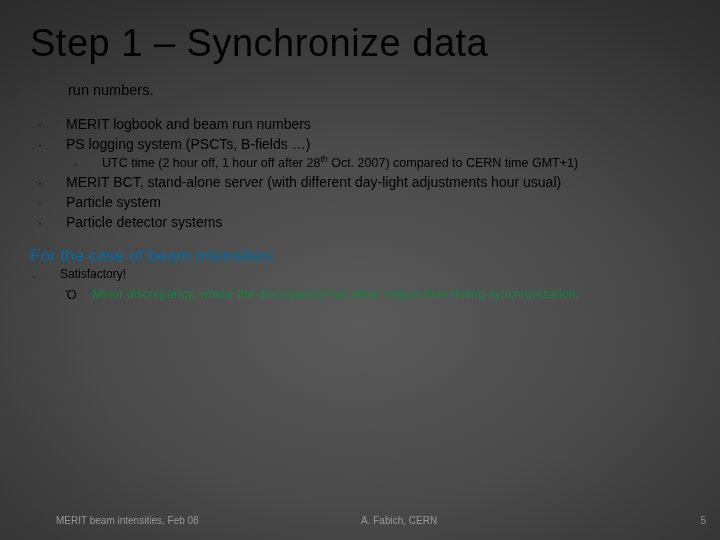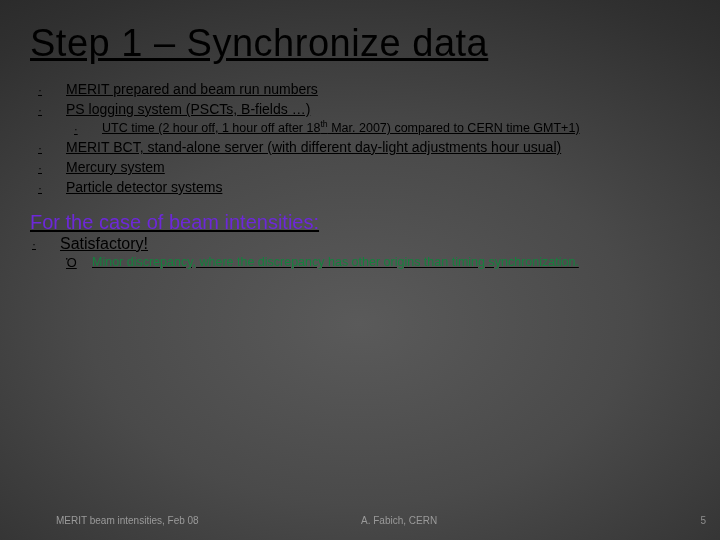--- a/index.html
+++ b/index.html
@@ -8,21 +8,20 @@
     font-family: Arial, Helvetica, sans-serif;
     background: radial-gradient(ellipse 900px 600px at 50% 60%, #5a5a5a 0%, #4a4a4a 30%, #303030 60%, #151515 100%);
     color: #000;
     position: relative;
   }
   .slide {
     width: 720px;
     height: 540px;
     position: relative;
     padding: 22px 30px 0 30px;
-    text-decoration: underline;
   }
   .title {
     font-size: 38px;
     font-weight: 400;
     color: #000;
     margin-bottom: 16px;
     letter-spacing: 0.5px;
   }
   .body-text {
     font-size: 14.5px;
@@ -68,32 +67,32 @@
     padding-left: 2px;
   }
   .sub-text {
     font-size: 12.5px;
     color: #000;
     line-height: 1.25;
     flex: 1;
     padding-right: 25px;
   }
   .section2 { margin-top: 14px; }
-  .para3 { font-size: 20px; color: #6d28d9; }
+  .para3 { font-size: 17px; color: #0369a1; }
   .sat-row {
     display: flex;
     align-items: flex-start;
     margin-top: 1px;
   }
   .sat-dash {
     width: 30px; flex-shrink: 0;
     font-size: 12px; line-height: 18px;
     padding-left: 2px;
   }
-  .sat-text { font-size: 16px; color: #000; }
+  .sat-text { font-size: 12px; color: #000; }
   .arrow-row {
     display: flex;
     align-items: flex-start;
     margin-left: 36px;
     margin-top: 2px;
   }
   .arrow-mark {
     width: 26px; flex-shrink: 0;
     font-size: 13px; line-height: 16px;
     color: #000;
@@ -120,48 +119,49 @@
 </style>
 </head>
 <body>
 
 <div class="slide">
 
   <h1 class="title">Step 1 – Synchronize data</h1>
 
 
   <div class="body-text para2">
+    <span class="indent-run">run numbers.</span>
   </div>
 
   <div class="bullets">
     <div class="bullet-row">
       <div class="dash">·</div>
-      <div class="bullet-text">MERIT prepared and beam run numbers</div>
+      <div class="bullet-text">MERIT logbook and beam run numbers</div>
     </div>
     <div class="bullet-row">
       <div class="dash">·</div>
       <div class="bullet-text">PS logging system (PSCTs, B-fields …)</div>
     </div>
 
     <div class="sub-bullets">
       <div class="sub-row">
         <div class="sub-dash">·</div>
         <div class="sub-text">
-          <span>UTC time (2 hour off, 1 hour off after 18</span><span class="sup">th</span><span> Mar. 2007) compared to CERN time GMT+1)</span>
+          <span>UTC time (2 hour off, 1 hour off after 28</span><span class="sup">th</span><span> Oct. 2007) compared to CERN time GMT+1)</span>
         </div>
       </div>
     </div>
 
     <div class="bullet-row">
       <div class="dash">·</div>
       <div class="bullet-text">MERIT BCT, stand-alone server (with different day-light adjustments hour usual)</div>
     </div>
     <div class="bullet-row">
       <div class="dash">·</div>
-      <div class="bullet-text">Mercury system</div>
+      <div class="bullet-text">Particle system</div>
     </div>
     <div class="bullet-row">
       <div class="dash">·</div>
       <div class="bullet-text">Particle detector systems</div>
     </div>
   </div>
 
   <div class="section2">
     <div class="para3">For the case of beam intensities:</div>
     <div class="sat-row">

